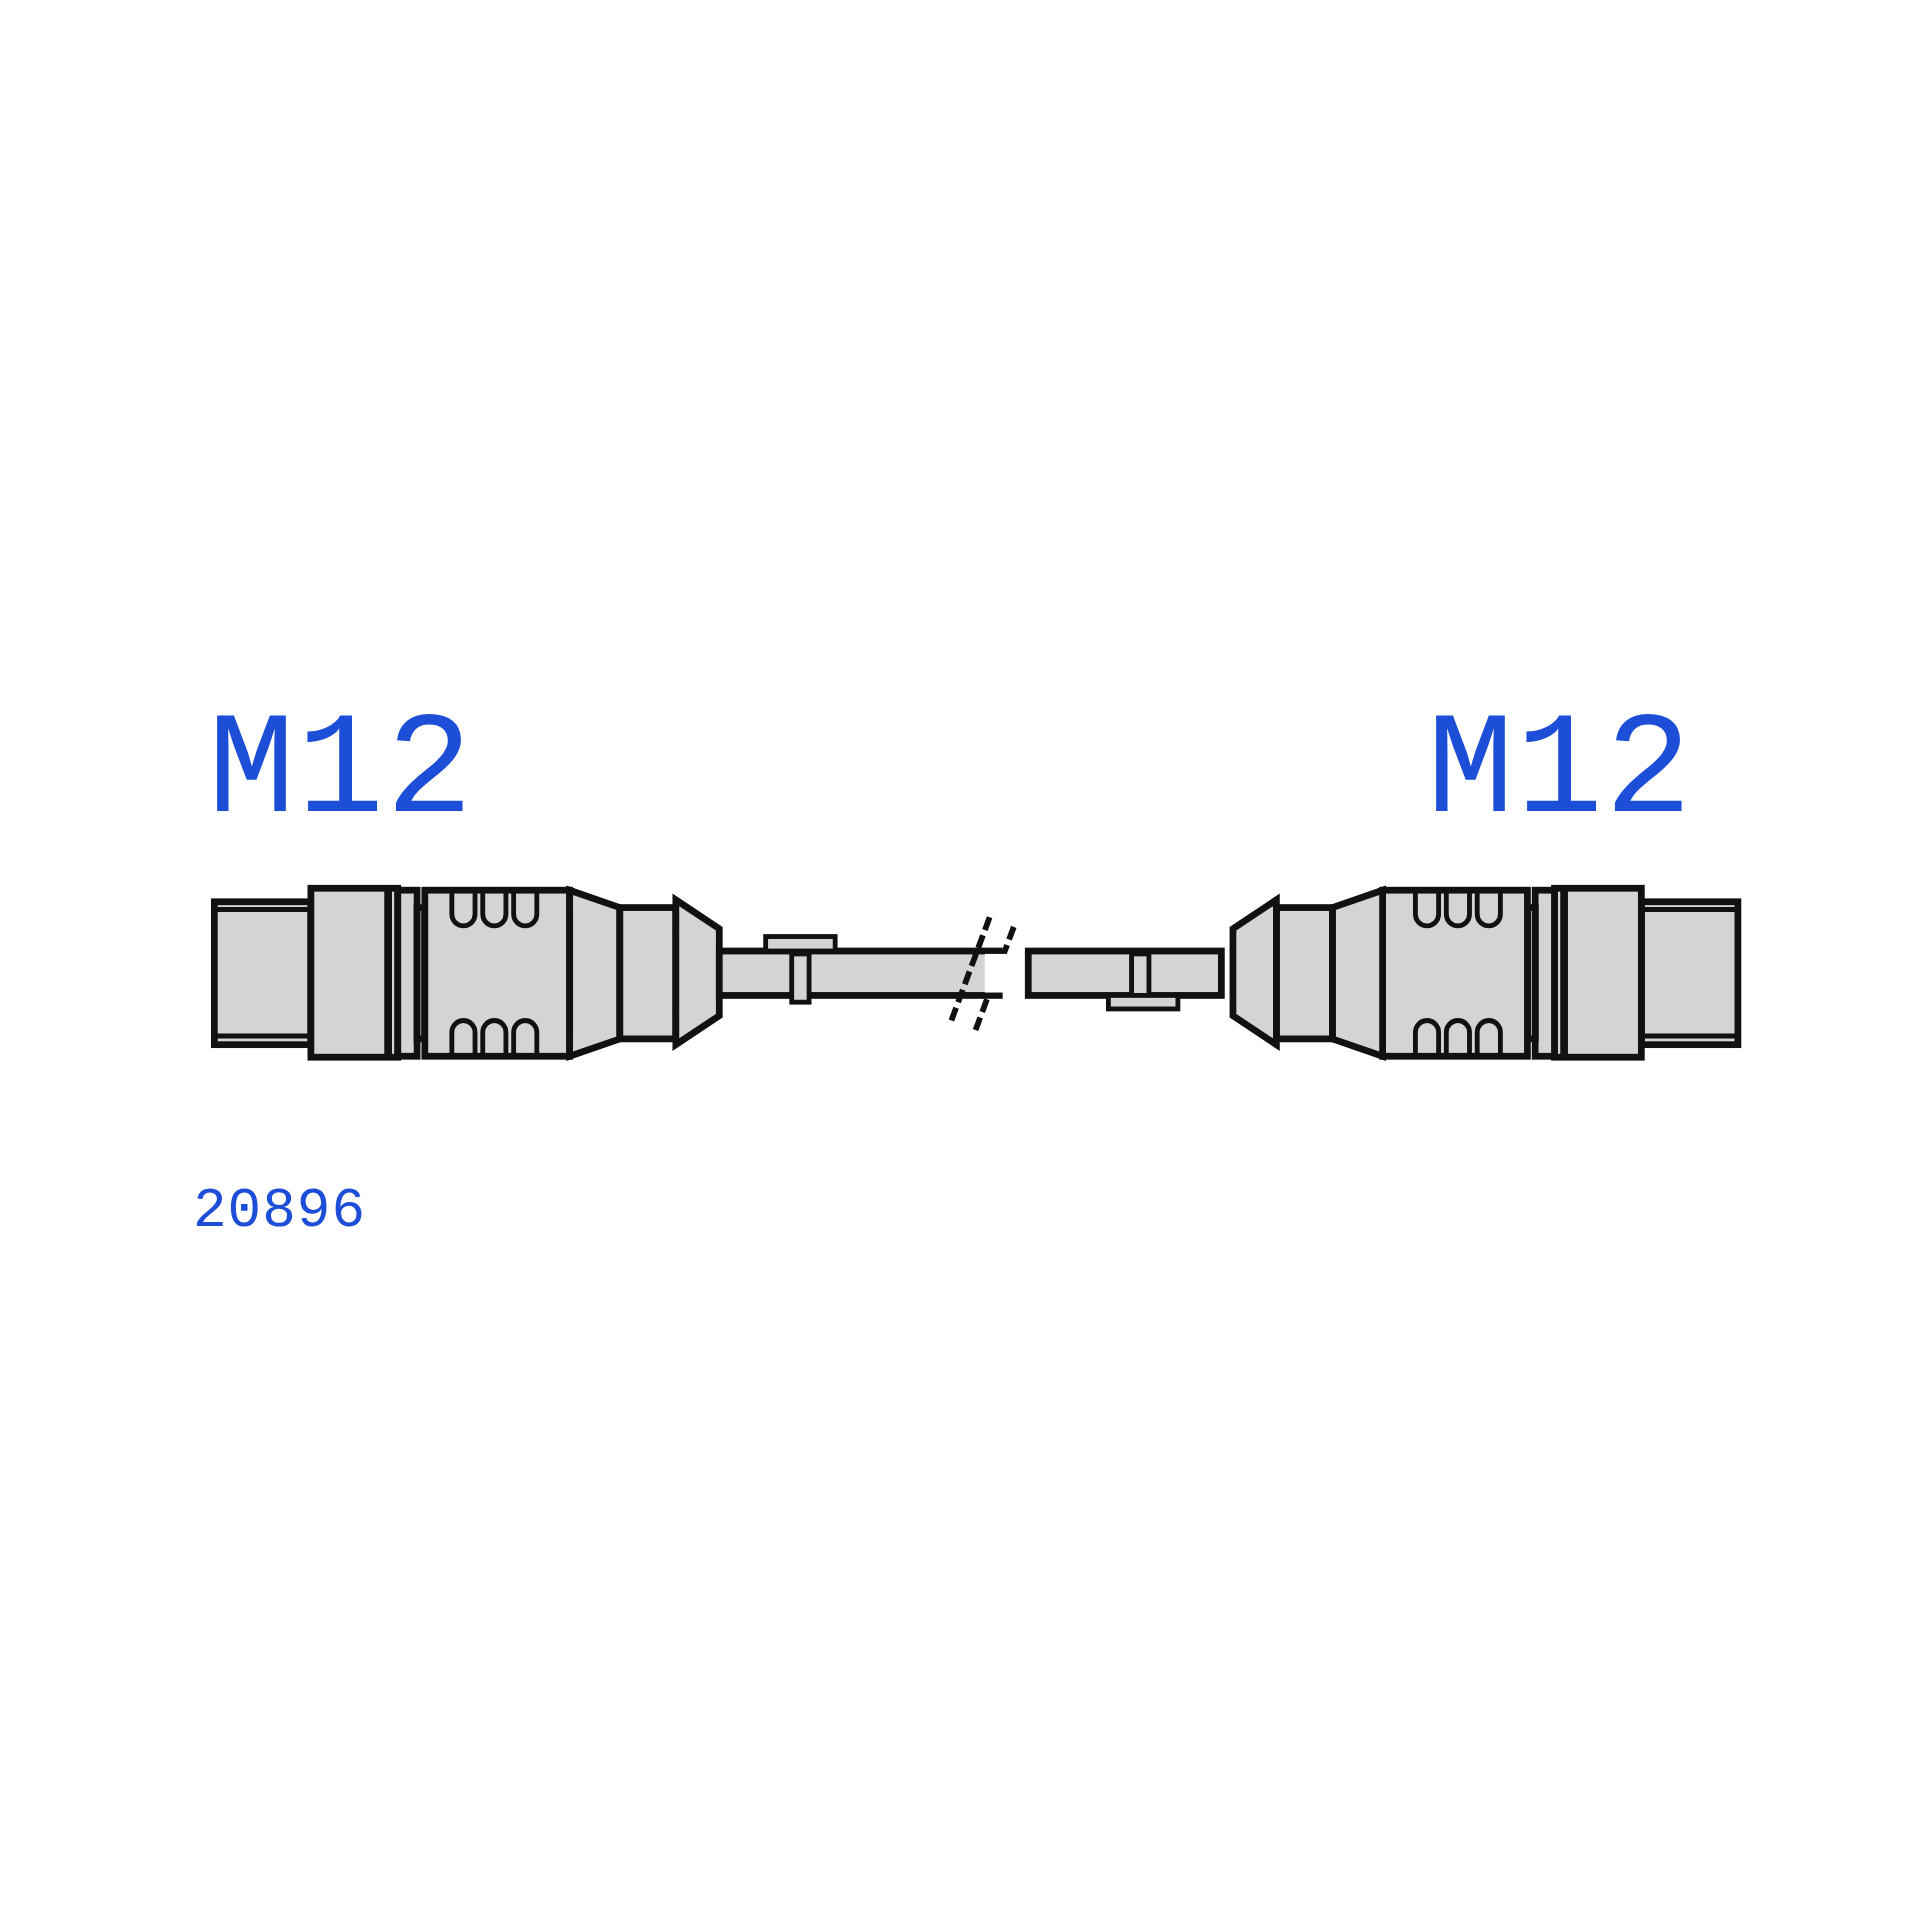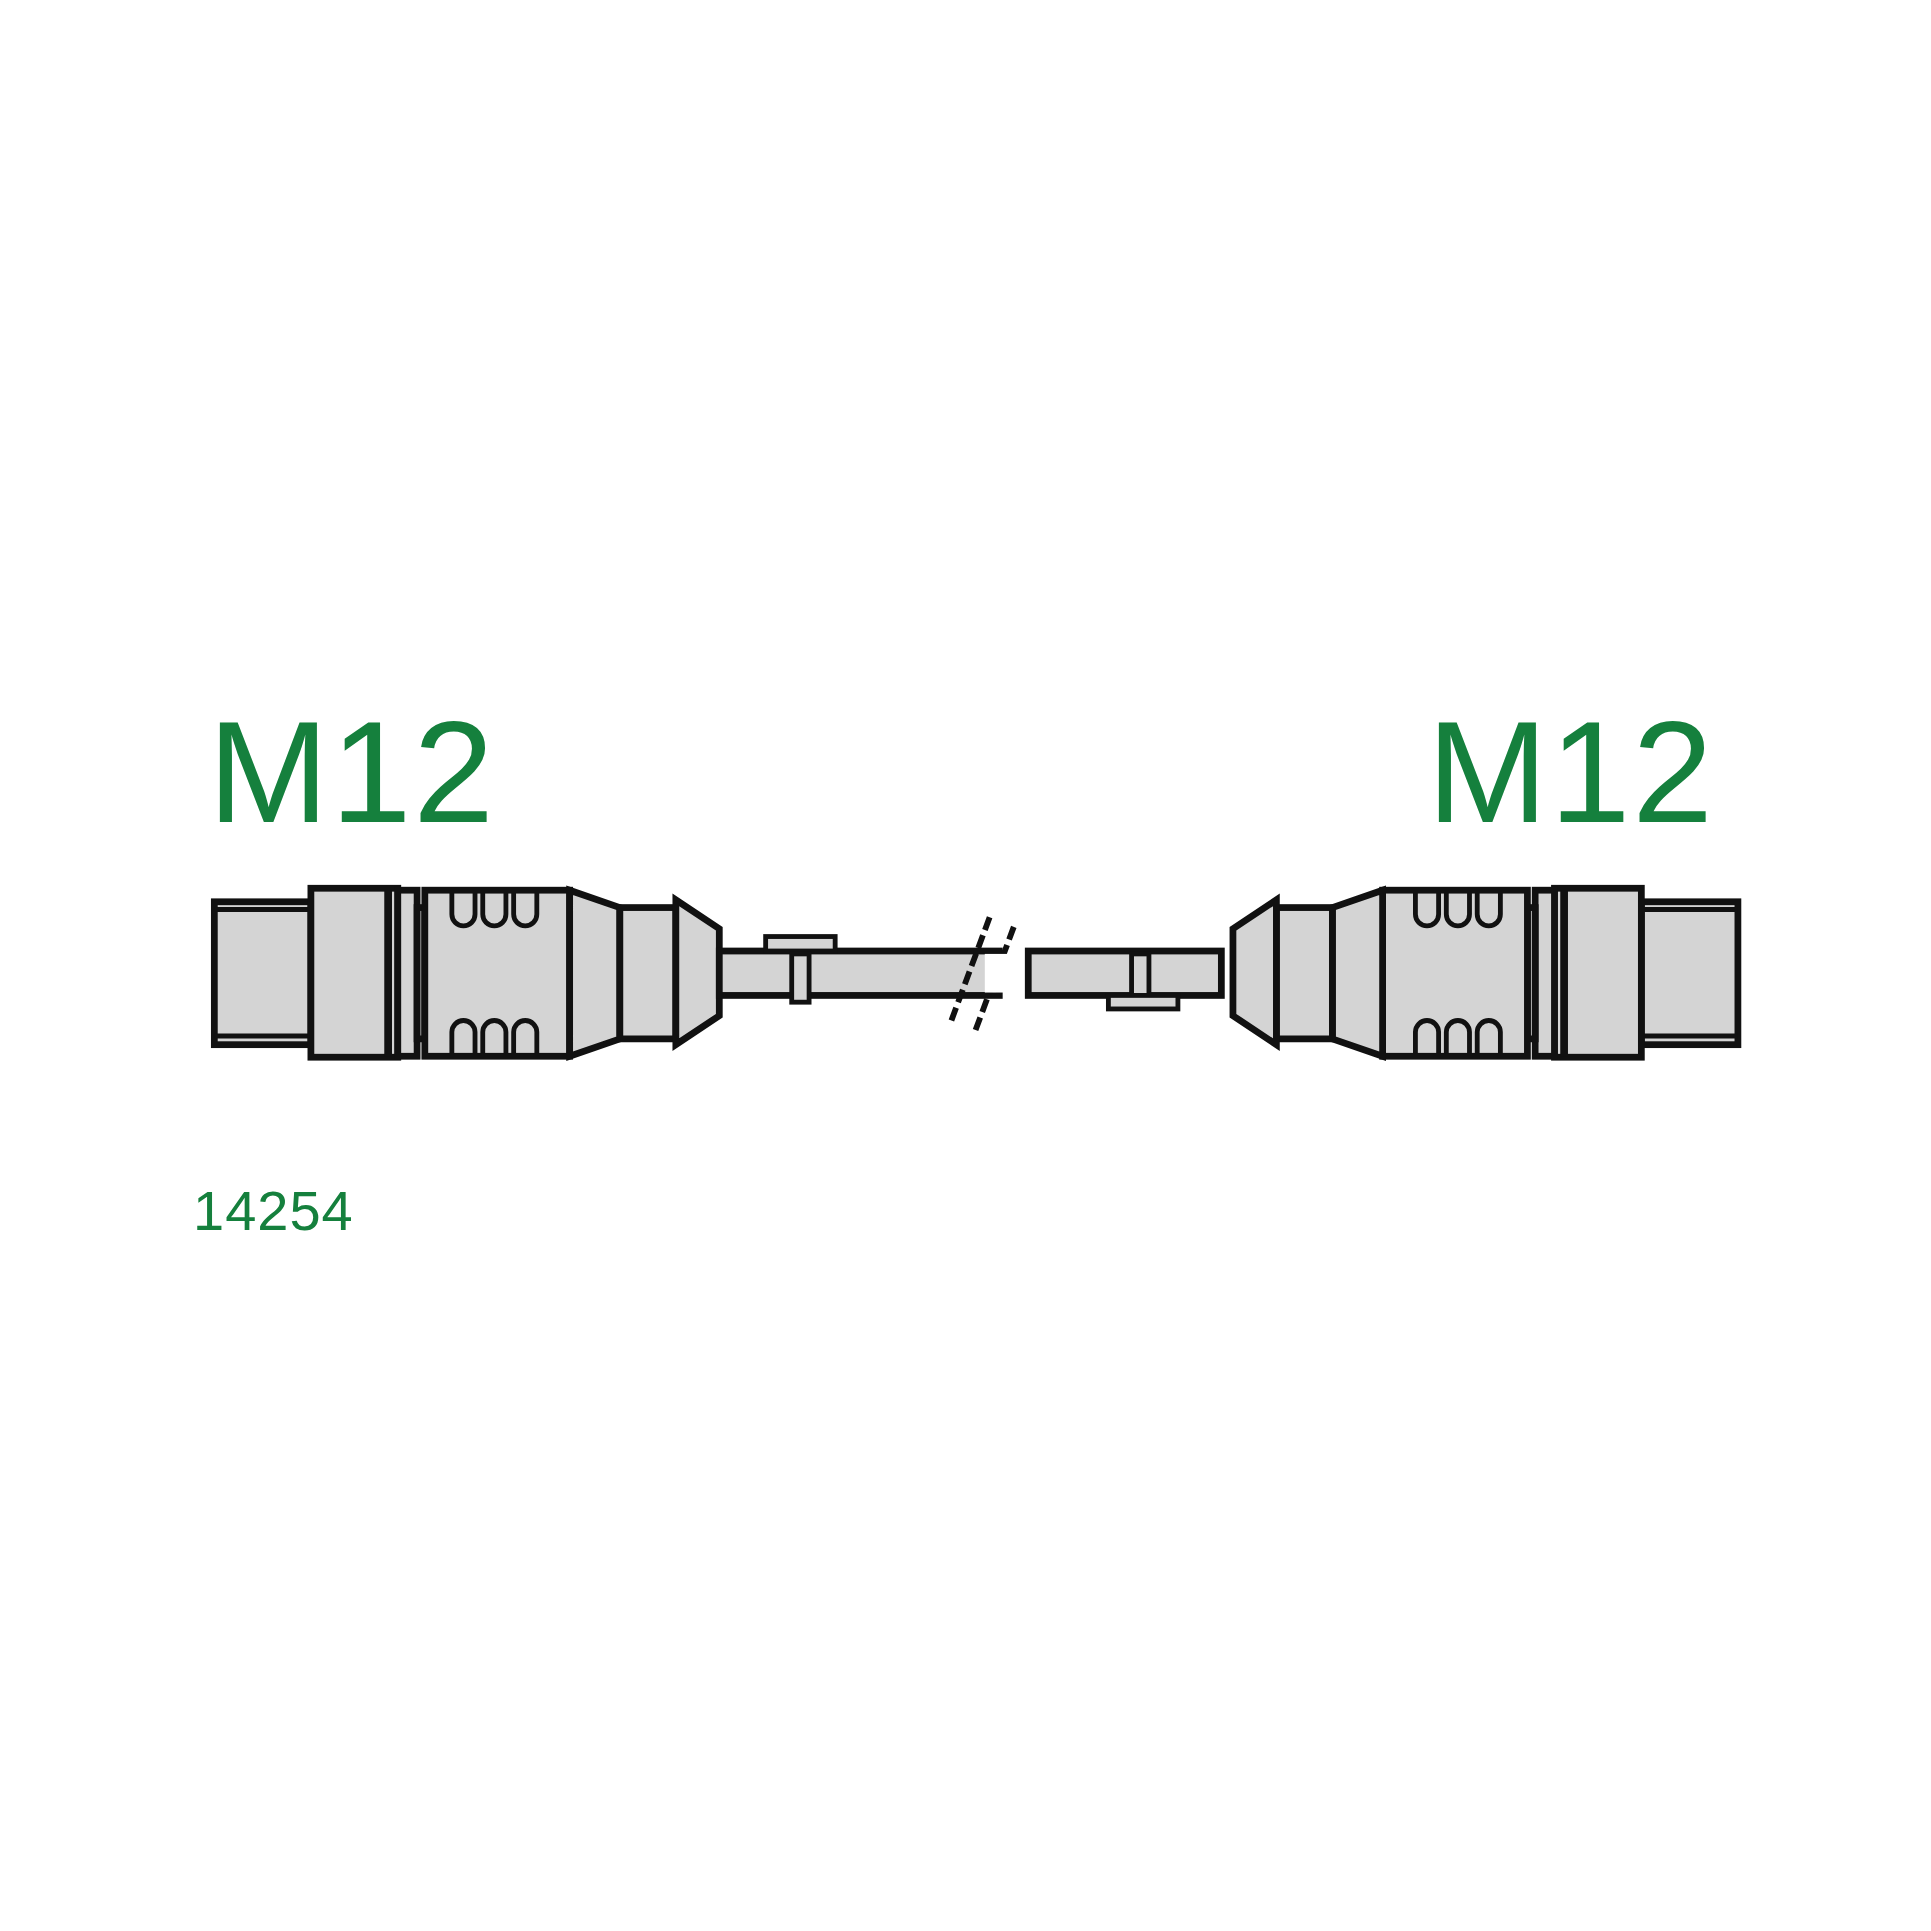--- a/index.html
+++ b/index.html
@@ -1,28 +1,28 @@
 <!DOCTYPE html>
 <html><head>
 <meta charset="utf-8">
 <style>
   html, body { margin:0; padding:0; background:#ffffff; }
   body { width:1931px; height:1931px; position:relative; overflow:hidden; font-family:"Liberation Sans", sans-serif; }
-  .label { position:absolute; color:#15803d; font-family:Liberation Sans, sans-serif; line-height:1; }
+  .label { position:absolute; color:#1d4ed8; font-family:Liberation Mono, monospace; line-height:1; }
   .m12-left { left:208px; top:700px; font-size:145px; letter-spacing:1.9px; }
   .m12-right { left:1427px; top:700px; font-size:145px; letter-spacing:1.9px; }
   .partno { left:193px; top:1183px; font-size:56px; letter-spacing:1px; }
   svg.drawing { position:absolute; left:0; top:0; }
 </style>
 </head>
 <body>
 
 <div class="label m12-left">M12</div>
 <div class="label m12-right">M12</div>
-<div class="label partno">14254</div>
+<div class="label partno">20896</div>
 
 <svg class="drawing" width="1931" height="1931" viewBox="0 0 2000 2000">
   <g fill="#d4d4d4" stroke="#111" stroke-width="7" stroke-linejoin="miter">
 
     <g>
 
       <rect x="222" y="934" width="100" height="148"></rect>
       <line x1="222" y1="942" x2="322" y2="942" stroke-width="5"></line>
       <line x1="222" y1="1073" x2="322" y2="1073" stroke-width="5"></line>
 

